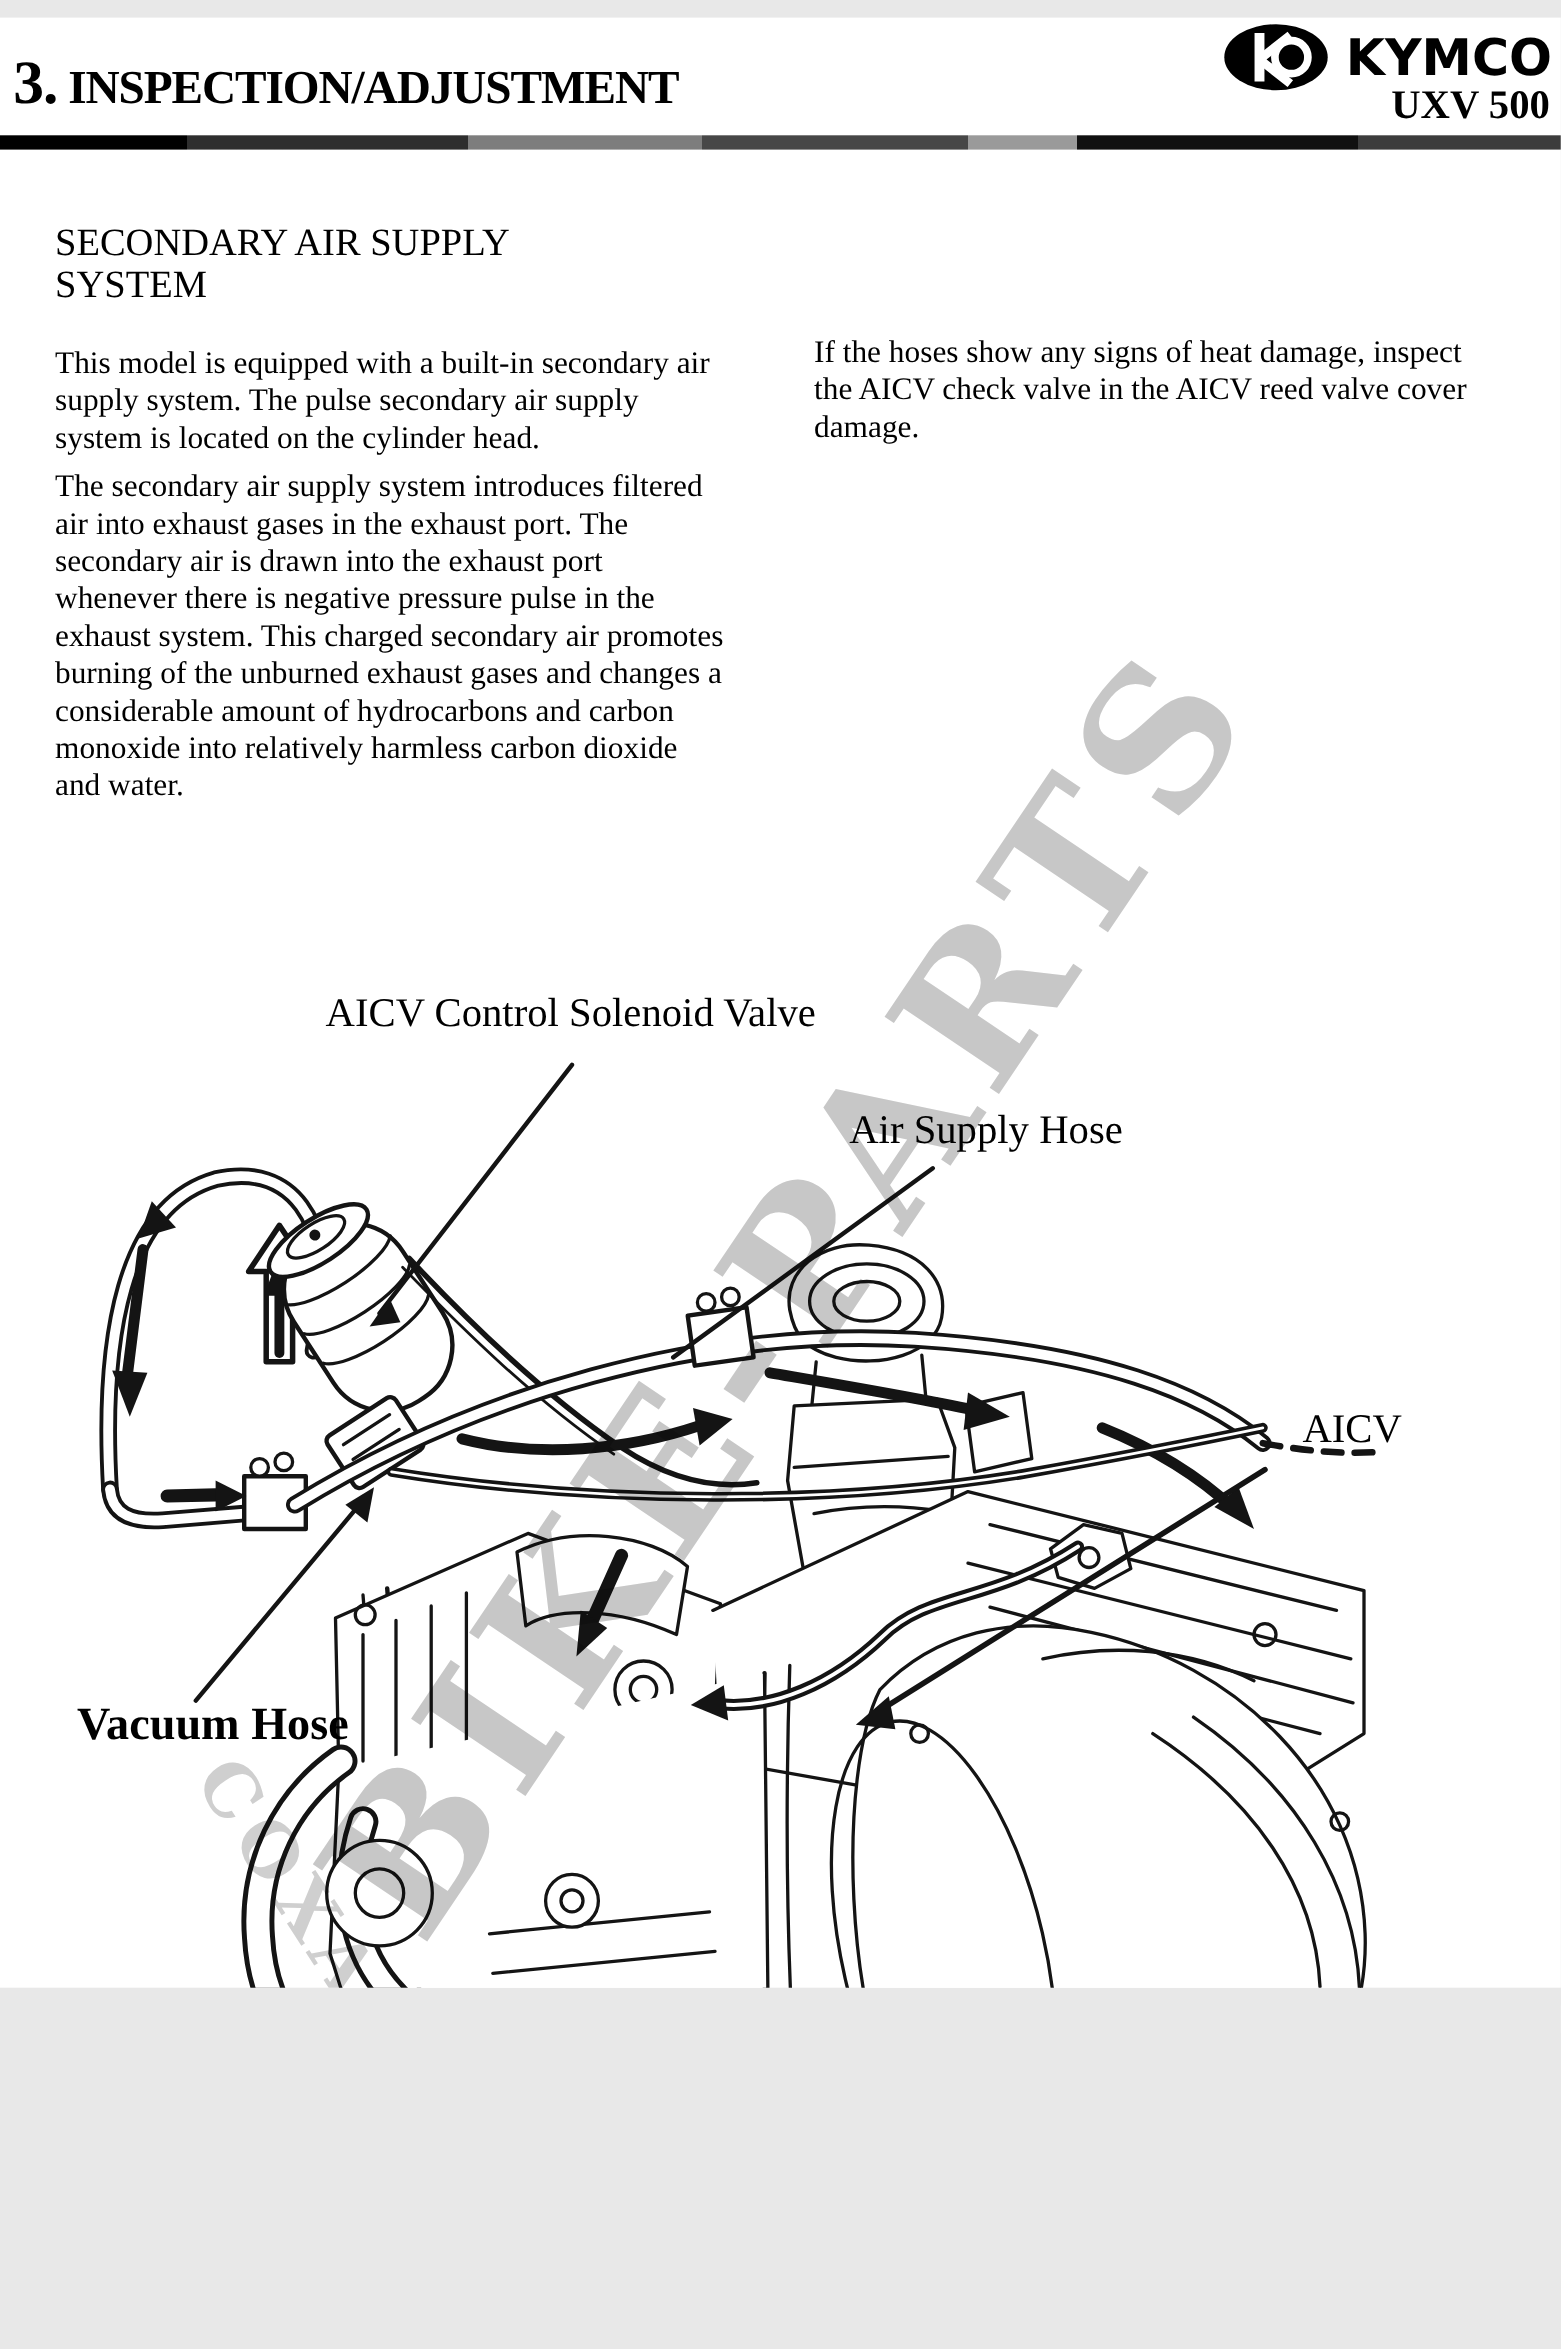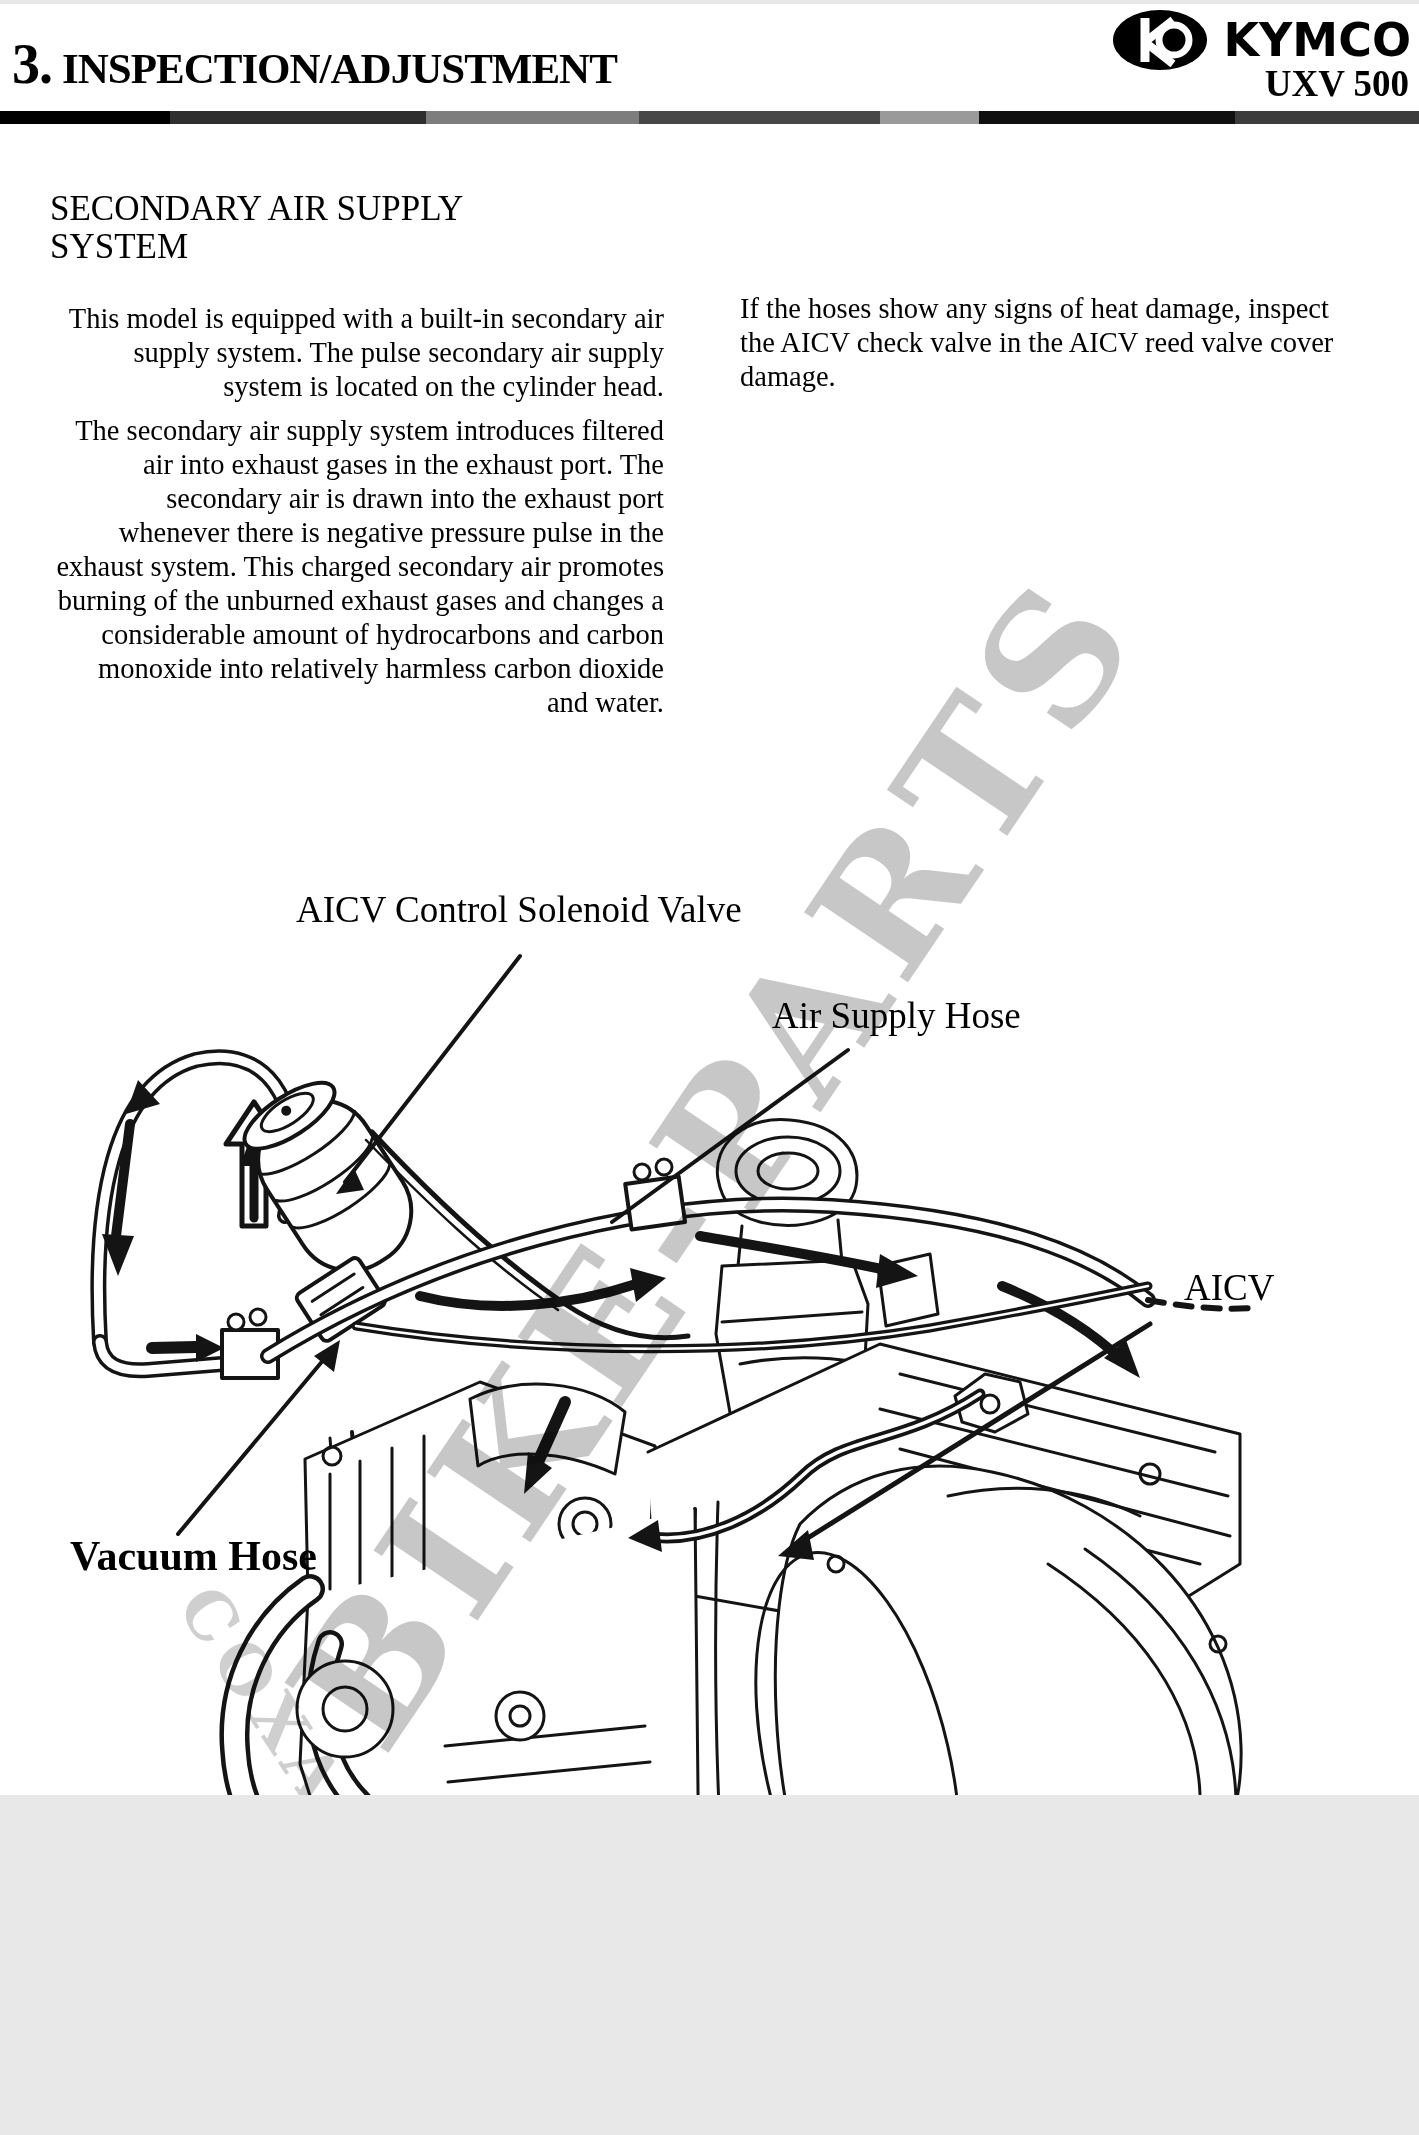--- a/index.html
+++ b/index.html
@@ -1,36 +1,36 @@
 <!DOCTYPE html>
 <html><head>
 <meta charset="utf-8">
 <style>
   html,body{margin:0;padding:0;background:#e8e8e8;}
   .page{
-    position:relative;width:1419px;height:1791px;margin:4px auto;
+    position:relative;width:1419px;height:1791px;margin:16px auto;
     background:#ffffff;overflow:hidden;isolation:isolate;
     font-family:"Liberation Serif",serif;color:#000;
   }
   
   .title-block{position:absolute;left:12px;top:28px;white-space:nowrap;}
   .title-num{font-size:56px;font-weight:700;letter-spacing:-1px;}
   .title-text{font-size:43px;font-weight:700;letter-spacing:-1px;margin-left:10px;}
   .brand-row{position:absolute;top:4px;right:8px;display:flex;align-items:center;gap:10px;}
   .brand-name{font-family:"DejaVu Sans",sans-serif;font-weight:800;font-size:46px;letter-spacing:0px;}
   .model{position:absolute;top:58px;right:10px;font-size:37px;font-weight:700;}
   .header-bar{
     position:absolute;left:0;top:107px;width:1419px;height:13px;
     background:linear-gradient(90deg,#000 0%,#000 12%,#2e2e2e 12%,#2e2e2e 30%,#7d7d7d 30%,#7d7d7d 45%,#474747 45%,#474747 62%,#9a9a9a 62%,#9a9a9a 69%,#101010 69%,#101010 87%,#3c3c3c 87%,#3c3c3c 100%);
   }
   
   .sec-heading{position:absolute;left:50px;top:186px;font-size:35px;font-weight:400;line-height:38px;}
   .col{position:absolute;width:614px;font-size:28.5px;line-height:34px;}
   .col p{margin:0;}
-  .col-left{left:50px;top:298px;text-align:right;}
+  .col-left{left:50px;top:298px;}
   .col-left p + p{margin-top:10px;}
   .col-right{left:740px;top:288px;}
   .col-right p + p{margin-top:16px;line-height:44px;}
   
   .dlabel{position:absolute;white-space:nowrap;font-size:37px;}
   .lbl-solenoid{left:296px;top:884px;}
   .lbl-air{left:772px;top:990px;}
   .lbl-aicv{left:1184px;top:1262px;}
   .lbl-vacuum{left:70px;top:1528px;font-size:42px;font-weight:bold;}
   

